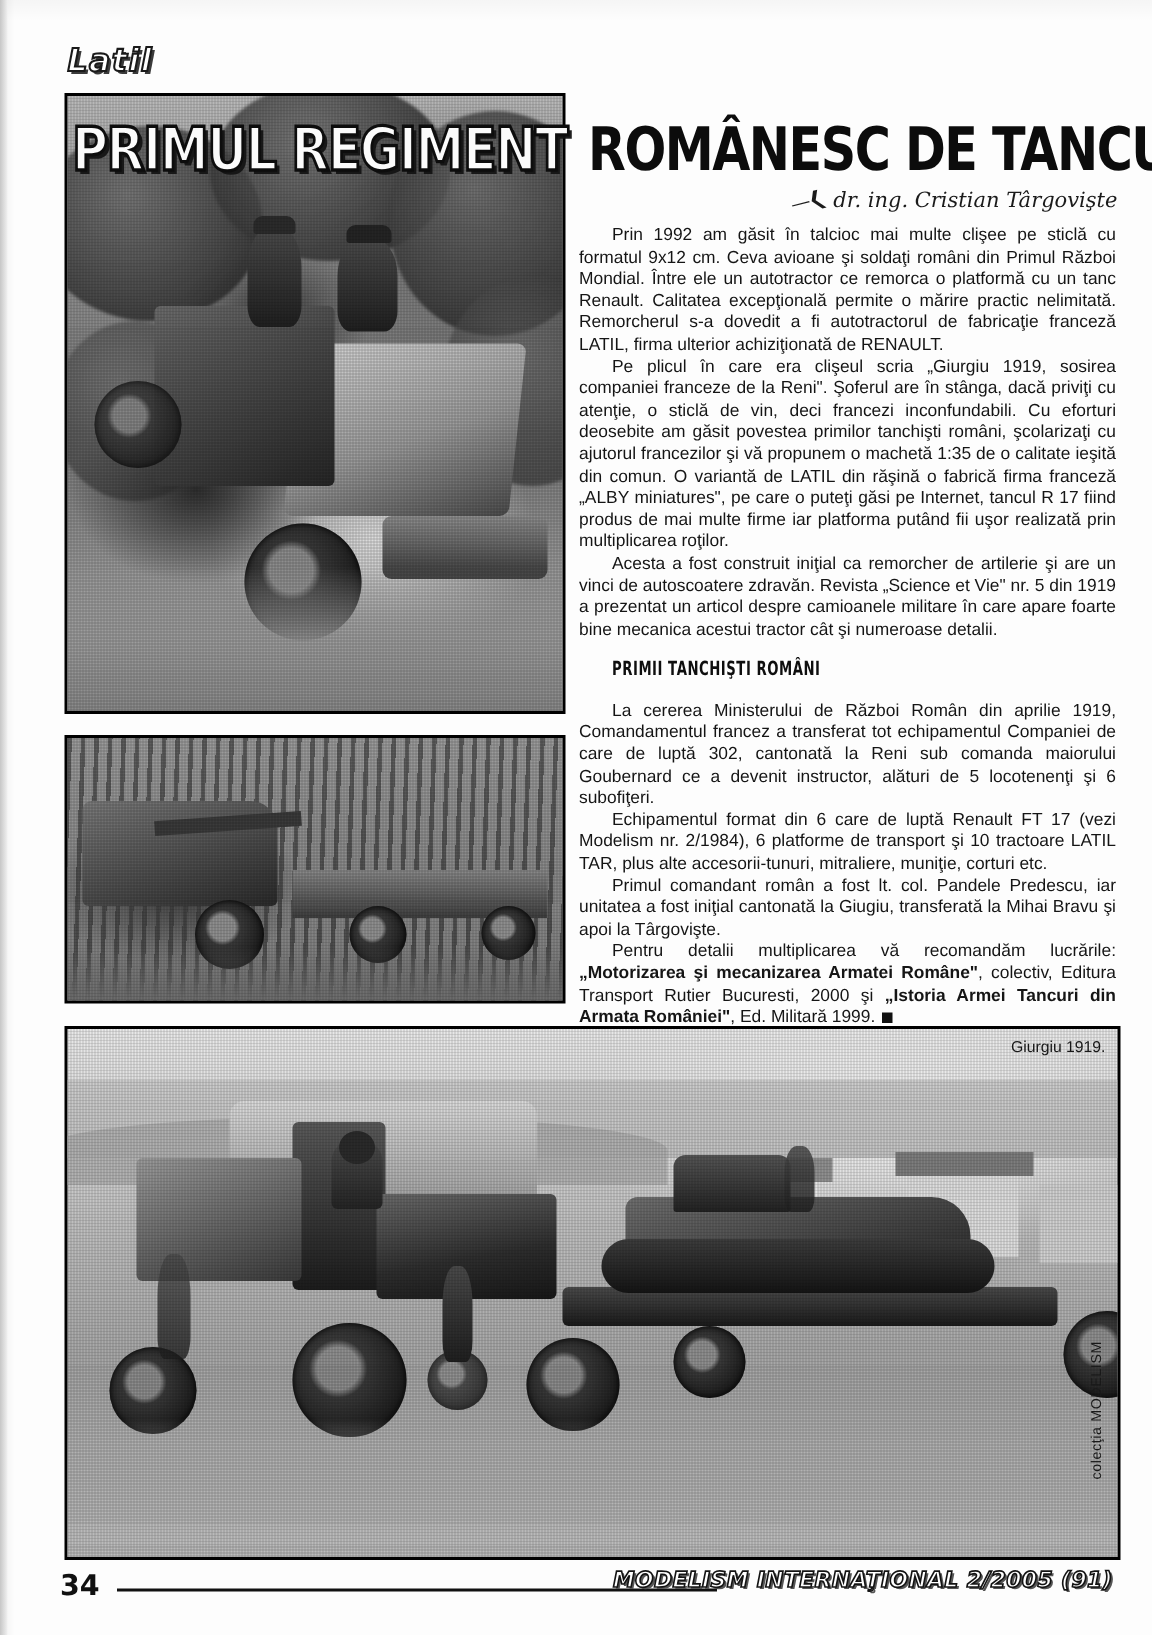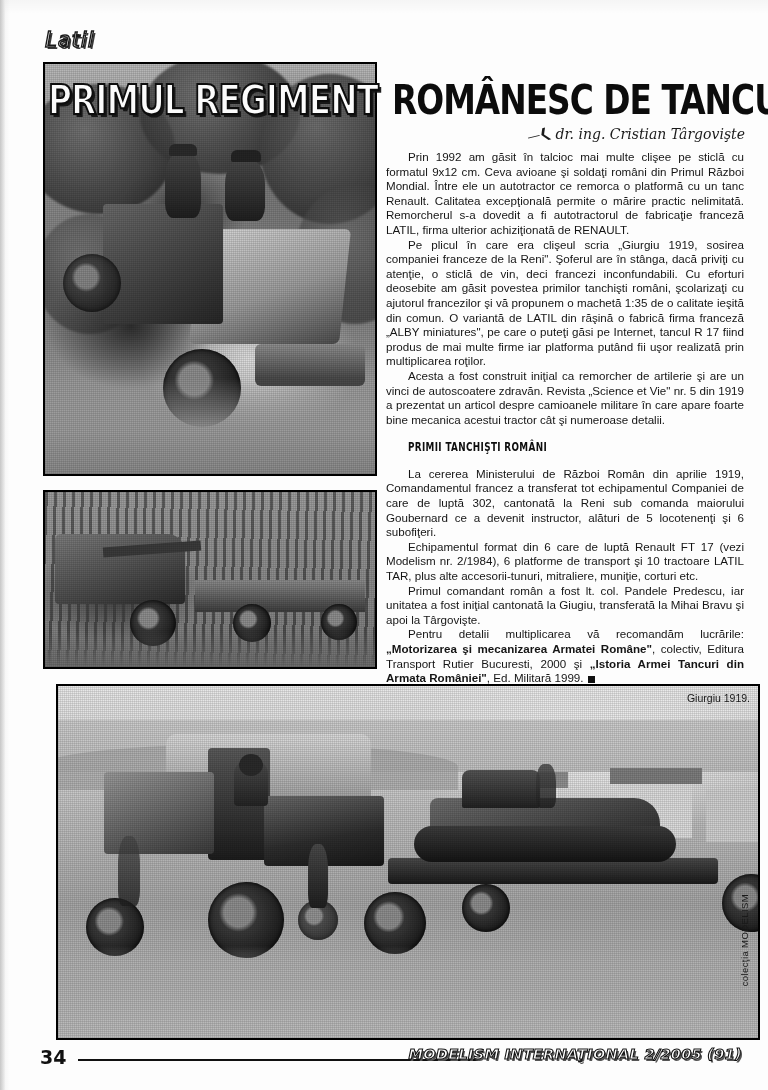--- a/index.html
+++ b/index.html
@@ -33,21 +33,21 @@
     background: linear-gradient(90deg,#b9b9b9,#efefef);
     opacity: .75;
   }
 
   
   .running-head {
     position: absolute;
     left: 45px;
     top: 28px;
     font-size: 21px;
-    font-weight: normal;
+    font-weight: bold;
     font-style: italic;
     letter-spacing: 1px;
     color: #ffffff;
     -webkit-text-stroke: 1.4px #1a1a1a;
     text-shadow: 2px 2px 0 #3a3a3a;
     font-family: "DejaVu Sans", sans-serif;
   }
 
   
   .photo {
@@ -110,21 +110,20 @@
       repeating-linear-gradient(92deg, rgba(40,40,40,.55) 0 3px, rgba(150,150,150,.25) 3px 9px),
       linear-gradient(180deg,#9f9f9f 0%,#8a8a8a 45%,#6f6f6f 100%);
   }
 
   
   #photo-convoy {
     left: 43px; top: 684px; width: 700px; height: 352px;
     background:
       radial-gradient(ellipse 300px 120px at 78% 18%, #efefef 0%, rgba(230,230,230,0) 70%),
       linear-gradient(180deg,#e8e8e8 0%,#d8d8d8 18%,#bdbdbd 38%,#a6a6a6 62%,#b5b5b5 86%,#c4c4c4 100%);
-    margin-left: 13px;
   }
   .truck {
     position: absolute;
     background: linear-gradient(170deg,#6a6a6a,#2d2d2d 60%,#171717);
     border-radius: 4px;
   }
   .canvas-top {
     position: absolute;
     background: linear-gradient(180deg,#d9d9d9,#9e9e9e);
     border-radius: 10px 10px 2px 2px;

